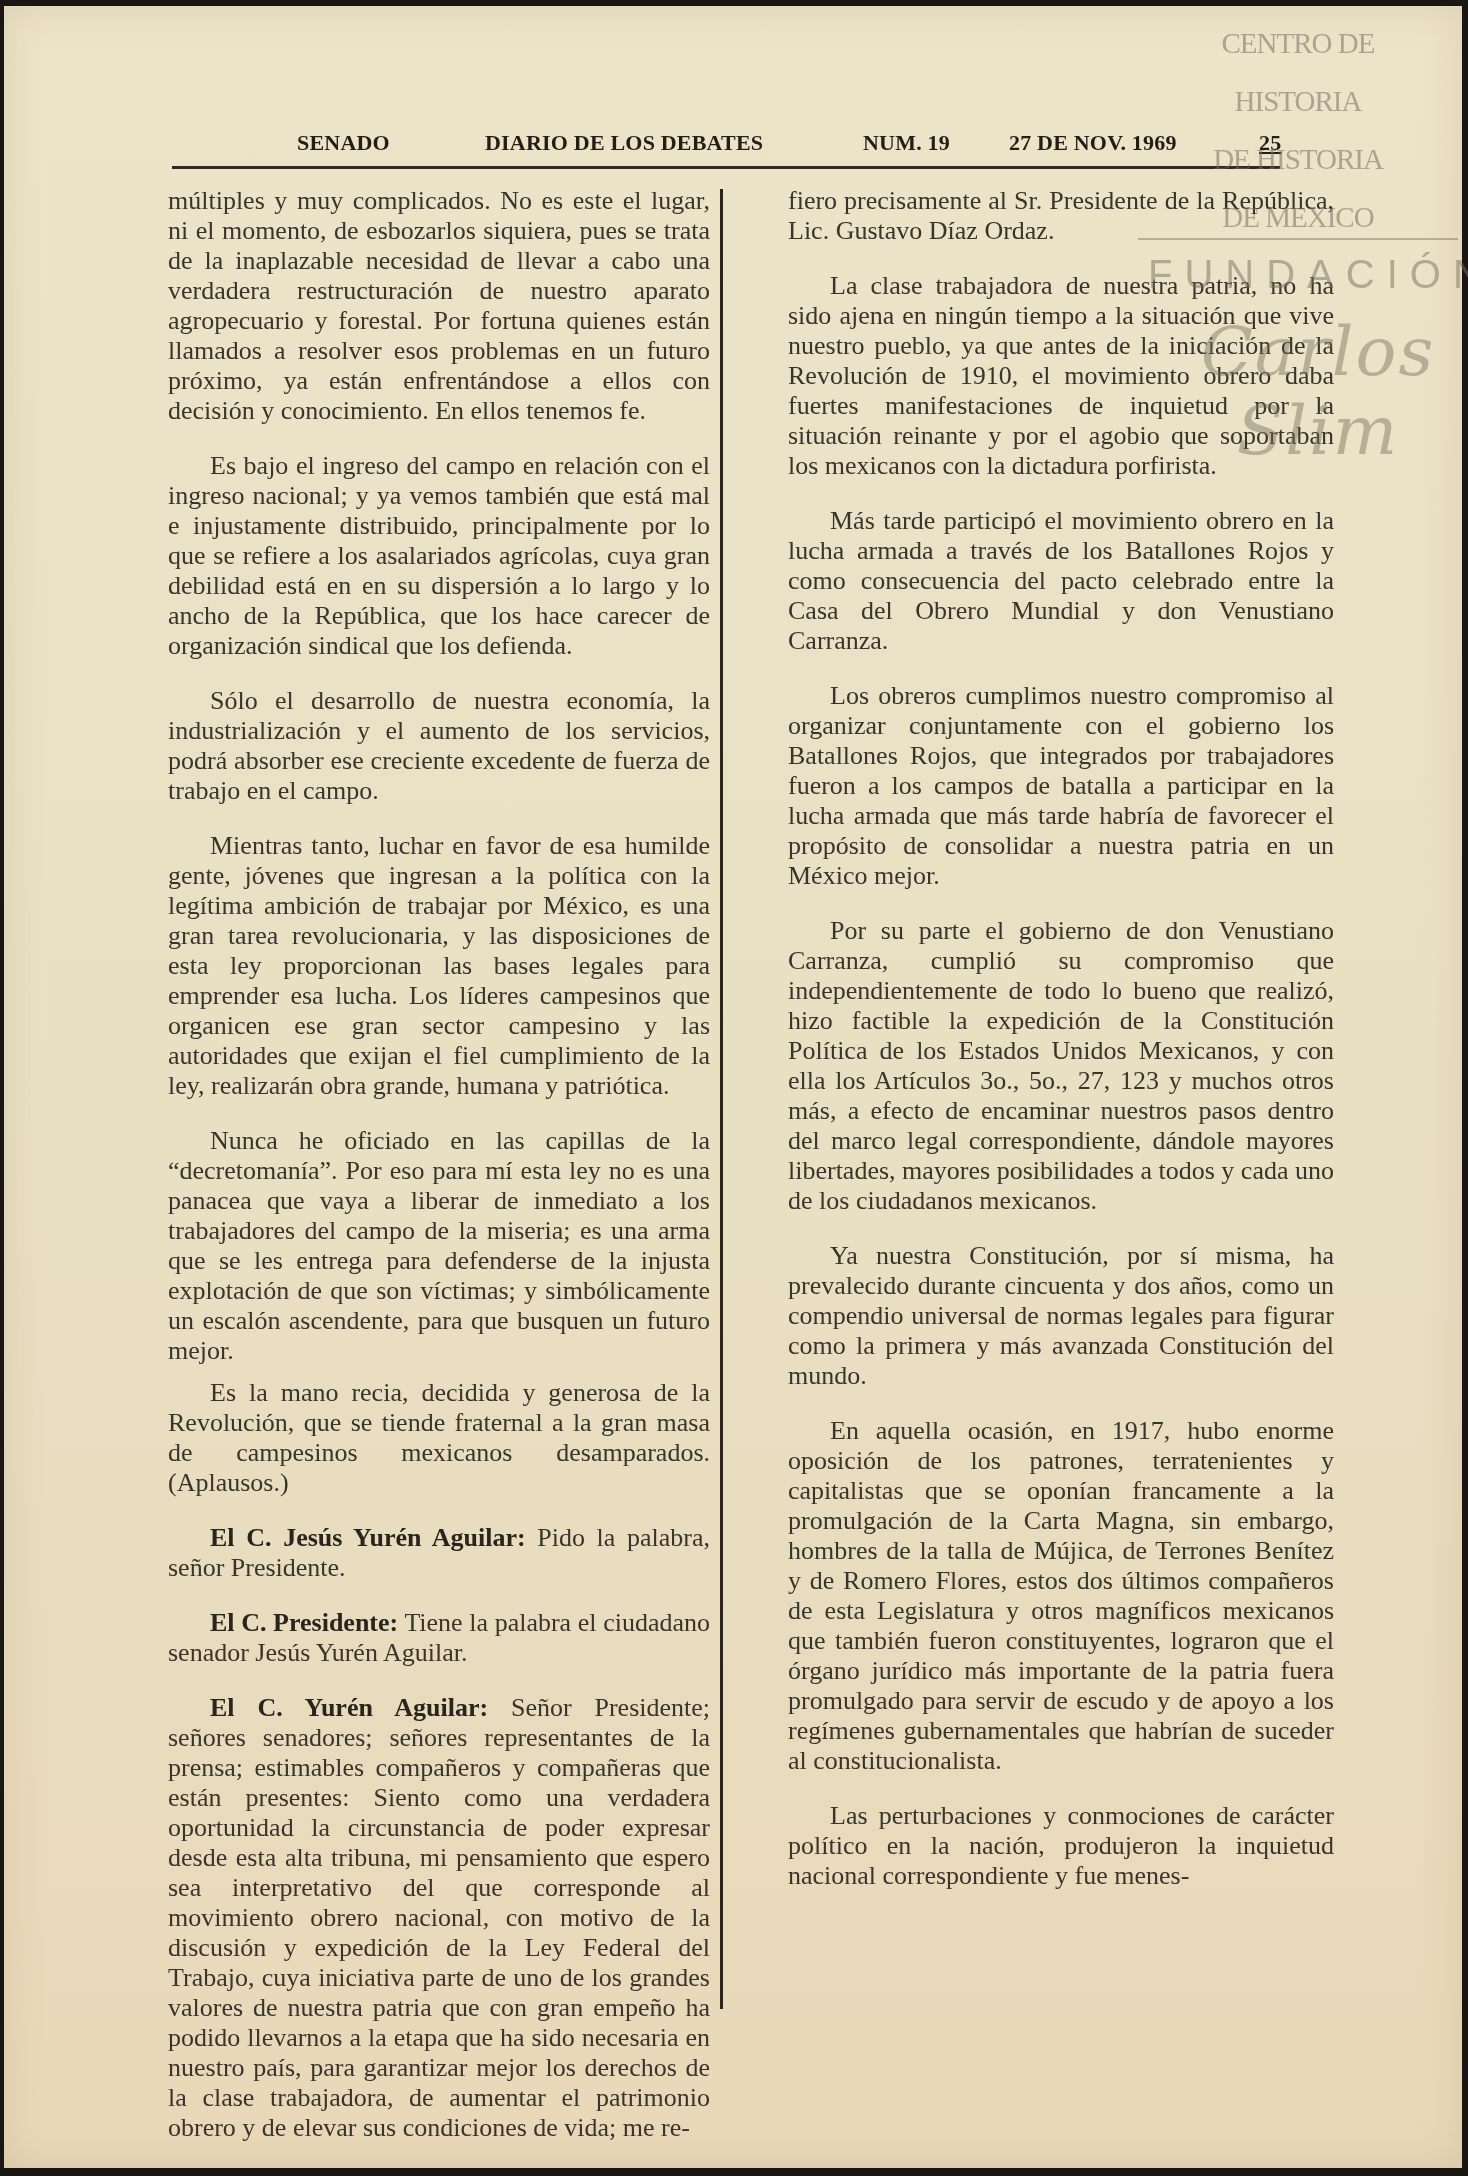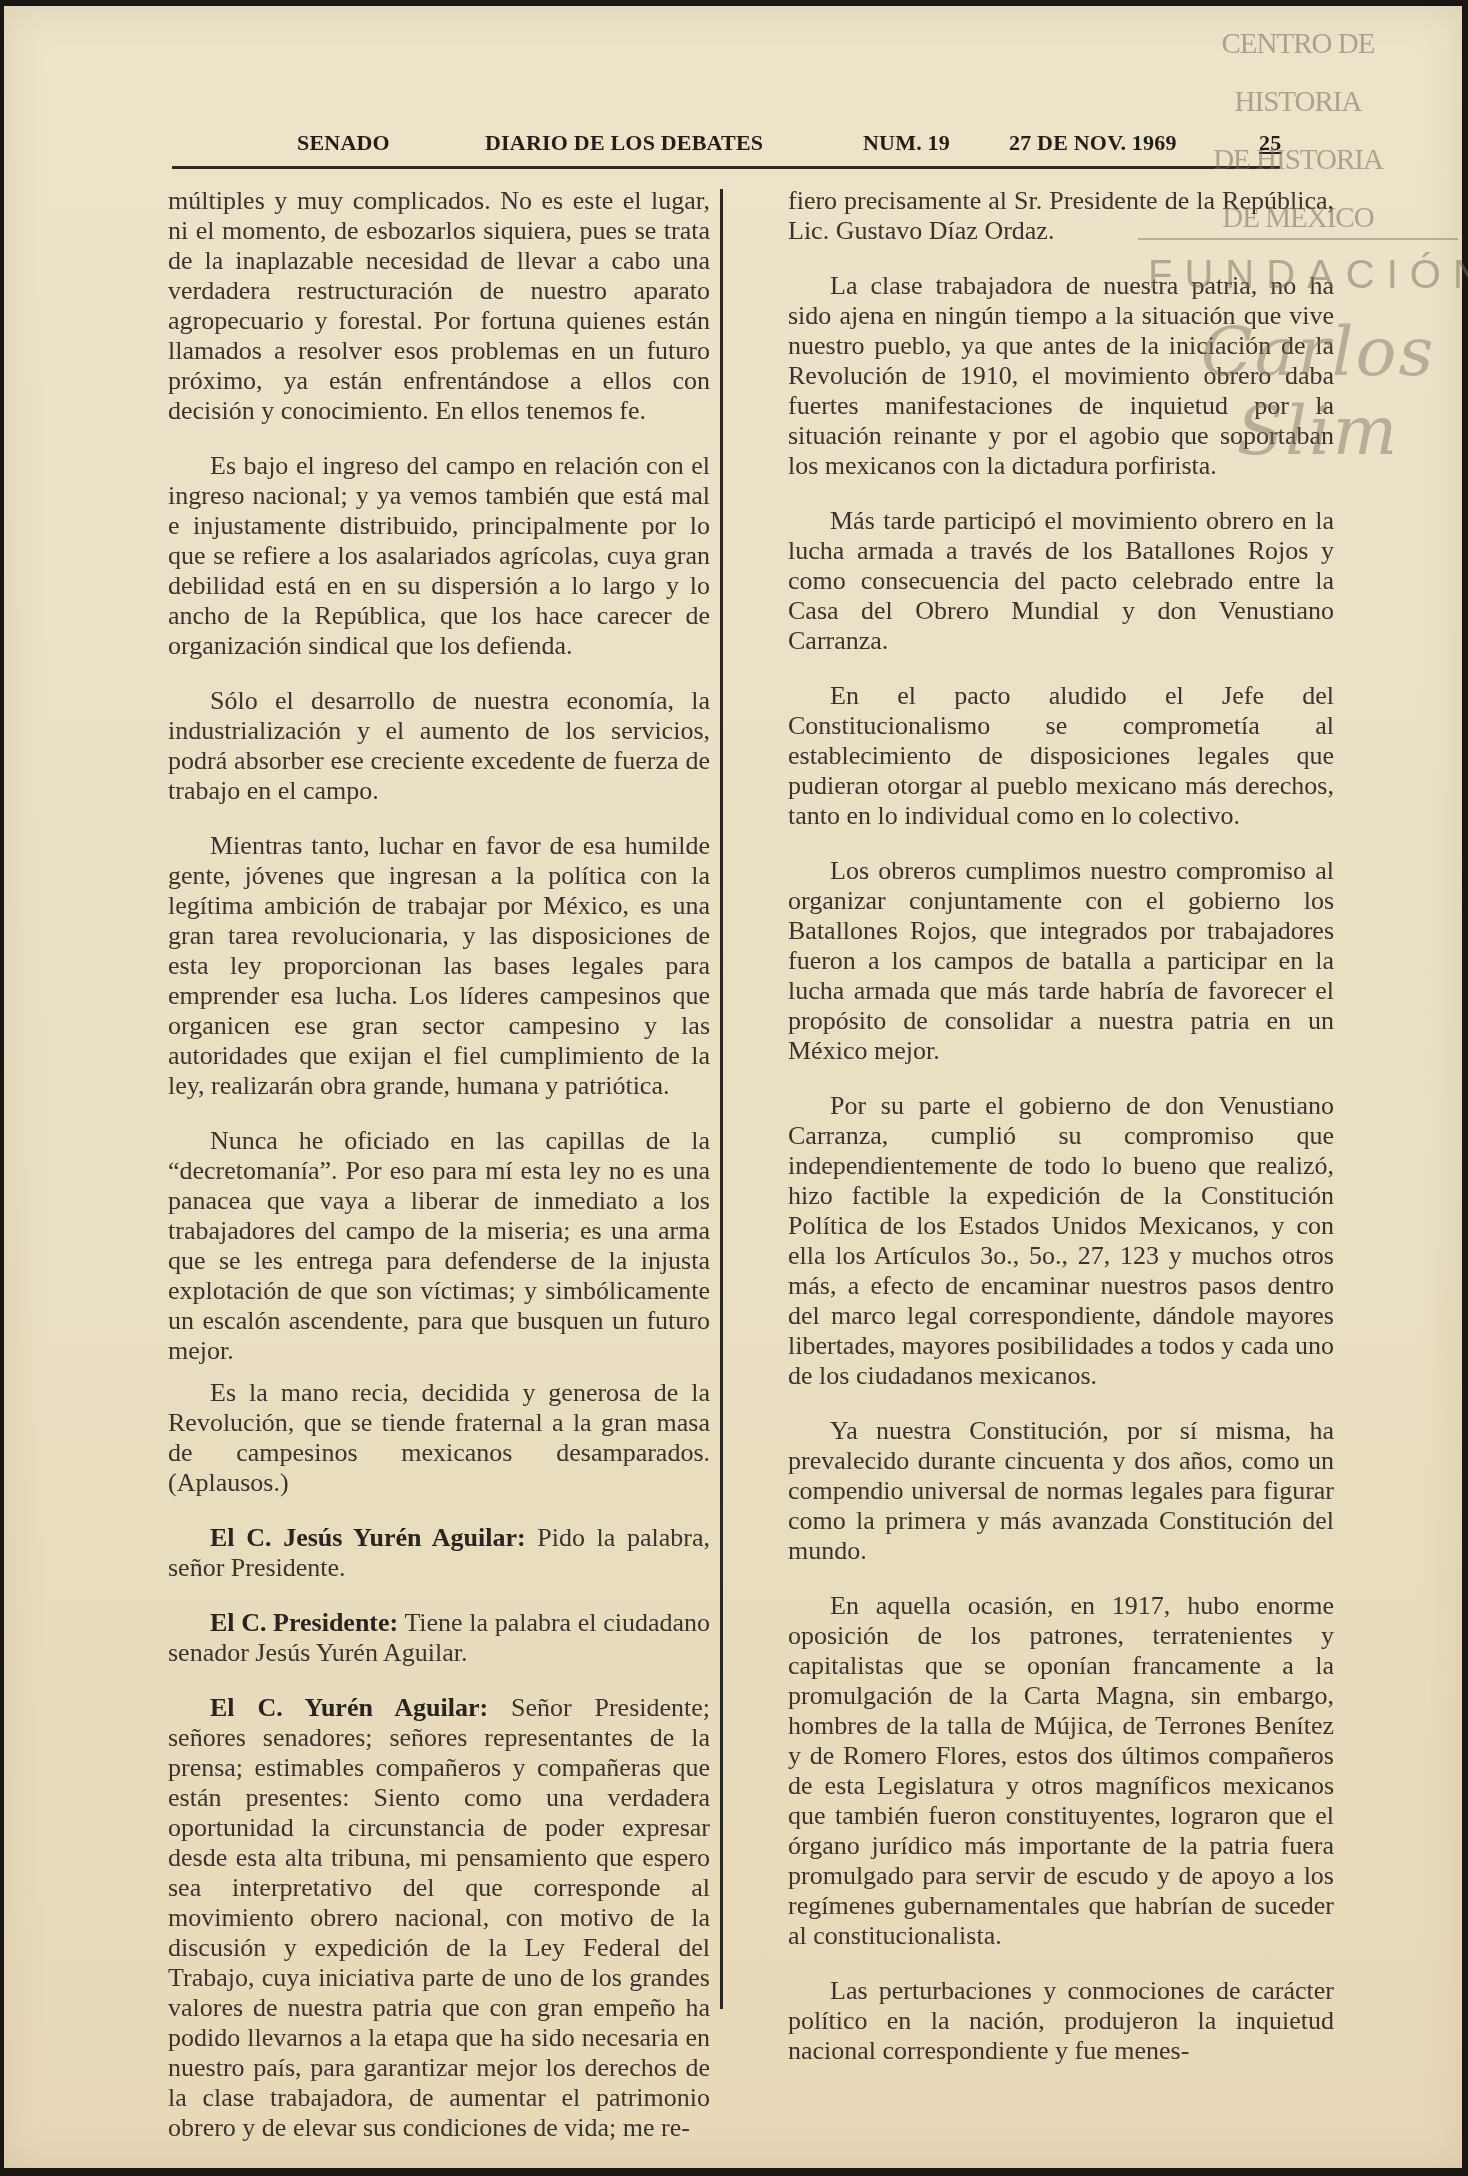--- a/index.html
+++ b/index.html
@@ -91,21 +91,20 @@
     <p class="indent">Es la mano recia, decidida y generosa de la Revolución, que se tiende fraternal a la gran masa de campesinos mexicanos desamparados. (Aplausos.)</p>
     <p class="indent"><span class="speaker">El C. Jesús Yurén Aguilar:</span><span> Pido la palabra, señor Presidente.</span></p>
     <p class="indent"><span class="speaker">El C. Presidente:</span><span> Tiene la palabra el ciudadano senador Jesús Yurén Aguilar.</span></p>
     <p class="indent nomargin"><span class="speaker">El C. Yurén Aguilar:</span><span> Señor Presidente; señores senadores; señores representantes de la prensa; estimables compañeros y compañeras que están presentes: Siento como una verdadera oportunidad la circunstancia de poder expresar desde esta alta tribuna, mi pensamiento que espero sea interpretativo del que corresponde al movimiento obrero nacional, con motivo de la discusión y expedición de la Ley Federal del Trabajo, cuya iniciativa parte de uno de los grandes valores de nuestra patria que con gran empeño ha podido llevarnos a la etapa que ha sido necesaria en nuestro país, para garantizar mejor los derechos de la clase trabajadora, de aumentar el patrimonio obrero y de elevar sus condiciones de vida; me re-</span></p>
   </div>
 
   <div class="col col-right">
     <p>fiero precisamente al Sr. Presidente de la República, Lic. Gustavo Díaz Ordaz.</p>
     <p class="indent">La clase trabajadora de nuestra patria, no ha sido ajena en ningún tiempo a la situación que vive nuestro pueblo, ya que antes de la iniciación de la Revolución de 1910, el movimiento obrero daba fuertes manifestaciones de inquietud por la situación reinante y por el agobio que soportaban los mexicanos con la dictadura porfirista.</p>
     <p class="indent">Más tarde participó el movimiento obrero en la lucha armada a través de los Batallones Rojos y como consecuencia del pacto celebrado entre la Casa del Obrero Mundial y don Venustiano Carranza.</p>
-    <p class="indent">En el pacto aludido el Jefe del Constitucionalismo se comprometía al establecimiento de disposiciones legales que pudieran otorgar al pueblo mexicano más derechos, tanto en lo individual como en lo colectivo.</p>
     <p class="indent">Los obreros cumplimos nuestro compromiso al organizar conjuntamente con el gobierno los Batallones Rojos, que integrados por trabajadores fueron a los campos de batalla a participar en la lucha armada que más tarde habría de favorecer el propósito de consolidar a nuestra patria en un México mejor.</p>
     <p class="indent">Por su parte el gobierno de don Venustiano Carranza, cumplió su compromiso que independientemente de todo lo bueno que realizó, hizo factible la expedición de la Constitución Política de los Estados Unidos Mexicanos, y con ella los Artículos 3o., 5o., 27, 123 y muchos otros más, a efecto de encaminar nuestros pasos dentro del marco legal correspondiente, dándole mayores libertades, mayores posibilidades a todos y cada uno de los ciudadanos mexicanos.</p>
     <p class="indent">Ya nuestra Constitución, por sí misma, ha prevalecido durante cincuenta y dos años, como un compendio universal de normas legales para figurar como la primera y más avanzada Constitución del mundo.</p>
     <p class="indent">En aquella ocasión, en 1917, hubo enorme oposición de los patrones, terratenientes y capitalistas que se oponían francamente a la promulgación de la Carta Magna, sin embargo, hombres de la talla de Mújica, de Terrones Benítez y de Romero Flores, estos dos últimos compañeros de esta Legislatura y otros magníficos mexicanos que también fueron constituyentes, lograron que el órgano jurídico más importante de la patria fuera promulgado para servir de escudo y de apoyo a los regímenes gubernamentales que habrían de suceder al constitucionalista.</p>
     <p class="indent nomargin">Las perturbaciones y conmociones de carácter político en la nación, produjeron la inquietud nacional correspondiente y fue menes-</p>
   </div>
 
   <div class="watermark">
     <div class="wm-line">CENTRO DE</div>
     <div class="wm-line">HISTORIA</div>

